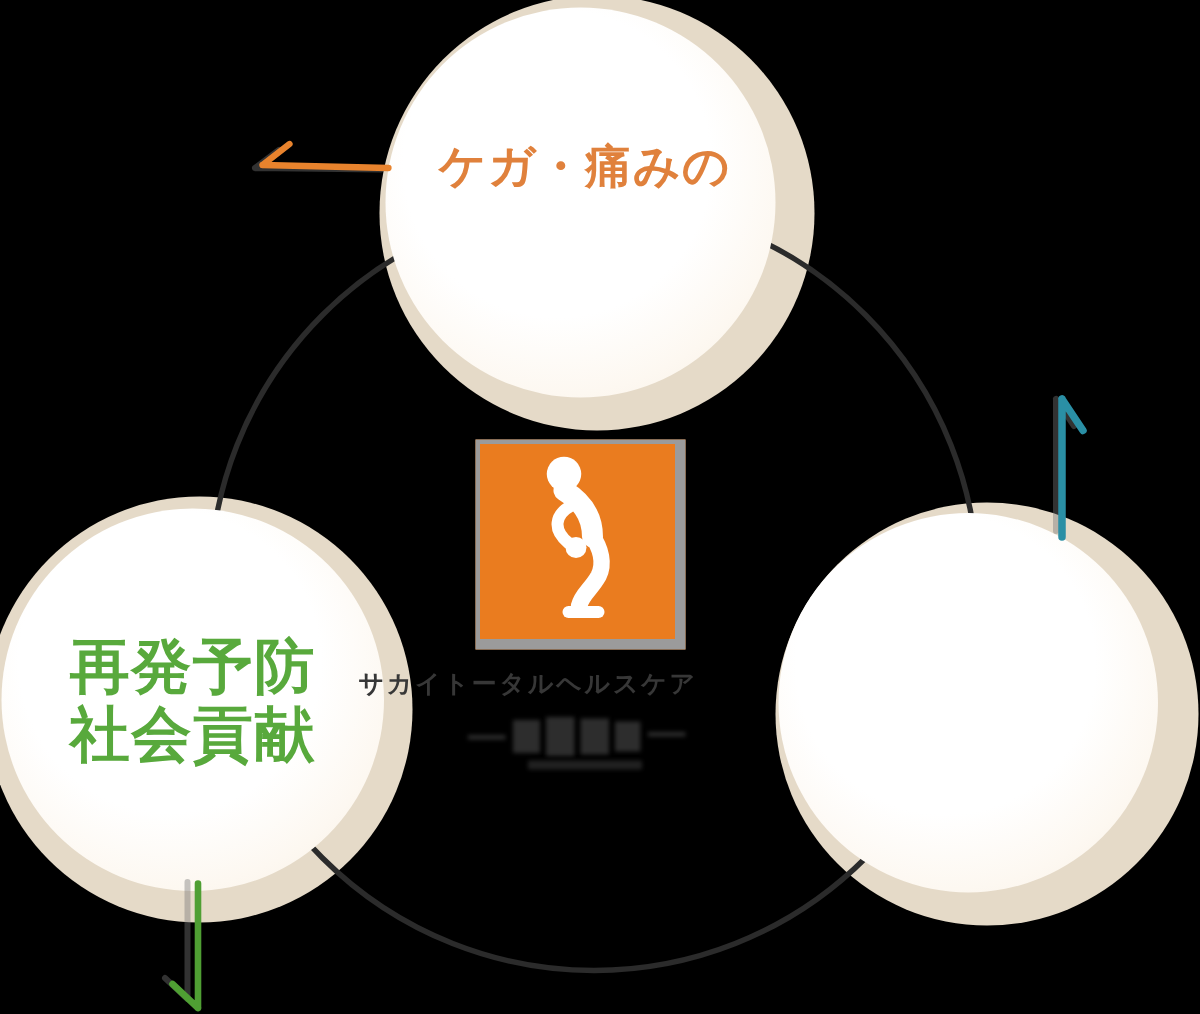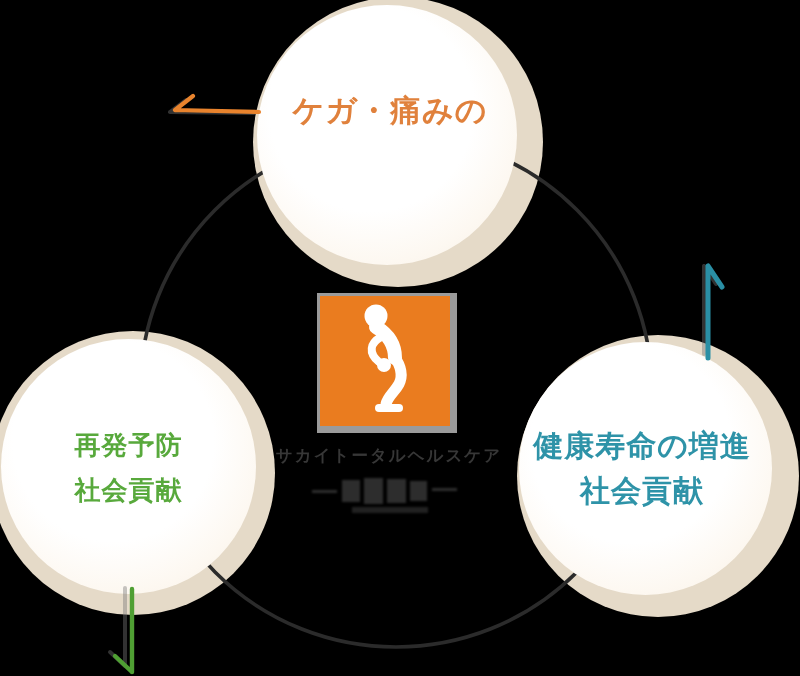--- a/index.html
+++ b/index.html
@@ -24,31 +24,31 @@
   .cycle-ring{fill:none;stroke:var(--c-cycle,#2b2b2b);stroke-width:3.6px;}
   .arrow{fill:none;stroke-linecap:round;stroke-linejoin:round;}
   .arrow-shadow{fill:none;stroke:#777;opacity:.42;stroke-linecap:round;}
   .arrow-top-stroke{stroke:var(--c-arrow_top,#e8832d);stroke-width:4.2px;}
   .arrow-right-stroke{stroke:var(--c-arrow_right,#2a8fa5);stroke-width:5px;}
   .arrow-left-stroke{stroke:var(--c-arrow_left,#4f9f33);stroke-width:4.4px;}
   
   .label{position:absolute;text-align:center;font-weight:bold;letter-spacing:1px;}
   .label div{display:block;}
   .label-top{left:240px;top:90px;width:300px;font-size:31px;line-height:42px;color:var(--c-node_top,#e0813c);}
-  .label-left{left:0px;top:423px;width:257px;font-size:26px;line-height:45px;color:var(--c-node_left,#58a93c);}
+  .label-left{left:0px;top:423px;width:257px;font-size:40px;line-height:45px;color:var(--c-node_left,#58a93c);}
   .label-right{left:492px;top:423px;width:300px;font-size:30px;line-height:45px;color:var(--c-node_right,#2e93a8);}
   
   .icon-frame{position:absolute;left:317px;top:293px;width:130px;height:130px;
     background:var(--c-icon_bg,#ea7c1f);
     border-style:solid;border-color:var(--c-icon_frame,#9b9b9b);
     border-width:3px 7px 7px 3px;}
   .icon-frame svg{display:block;width:130px;height:130px;}
   .person-stroke{fill:none;stroke:#fff;stroke-linecap:round;}
   
-  .caption{position:absolute;left:239px;top:445px;width:300px;text-align:center;
+  .caption{position:absolute;left:239px;top:445px;width:300px;
     font-size:16.5px;font-weight:bold;letter-spacing:2px;color:var(--c-caption_text,#373737);}
   .logo{position:absolute;left:308px;top:478px;width:164px;height:40px;}
   .logo .blob{position:absolute;background:#2d2d2d;filter:blur(1.3px);}
   .rule-l{left:4px;top:12px;width:25px;height:3px;}
   .rule-r{left:124px;top:10px;width:25px;height:3px;}
   .g1{left:34px;top:2px;width:18px;height:22px;}
   .g2{left:56px;top:0px;width:19px;height:26px;}
   .g3{left:79px;top:1px;width:19px;height:24px;}
   .g4{left:102px;top:3px;width:17px;height:20px;}
   .sub{left:44px;top:29px;width:76px;height:6px;filter:blur(2px);opacity:.75;}
@@ -68,24 +68,20 @@
 
   <div class="face face-top"></div>
   <div class="face face-left"></div>
   <div class="face face-right"></div>
 
   <div class="label label-top">
     <div>ケガ・痛みの</div>
   </div>
   <div class="label label-left">
     <div>再発予防</div>
-    <div>社会貢献</div>
-  </div>
-  <div class="label label-right">
-    <div>健康寿命の増進</div>
     <div>社会貢献</div>
   </div>
 
   <div class="icon-frame">
     <svg viewBox="0 0 130 130">
       <circle cx="56" cy="20" r="11.5" fill="#ffffff"></circle>
       <path class="person-stroke" d="M 56,31 C 66,37 75,46 75,62" stroke-width="14"></path>
       <path class="person-stroke" d="M 61,41 C 50,47 48,57 59,66" stroke-width="8"></path>
       <circle cx="64" cy="69" r="7" fill="#ffffff"></circle>
       <path class="person-stroke" d="M 74,60 C 81,70 83,80 79,88 C 74,97 68,100 66,108" stroke-width="11"></path>

